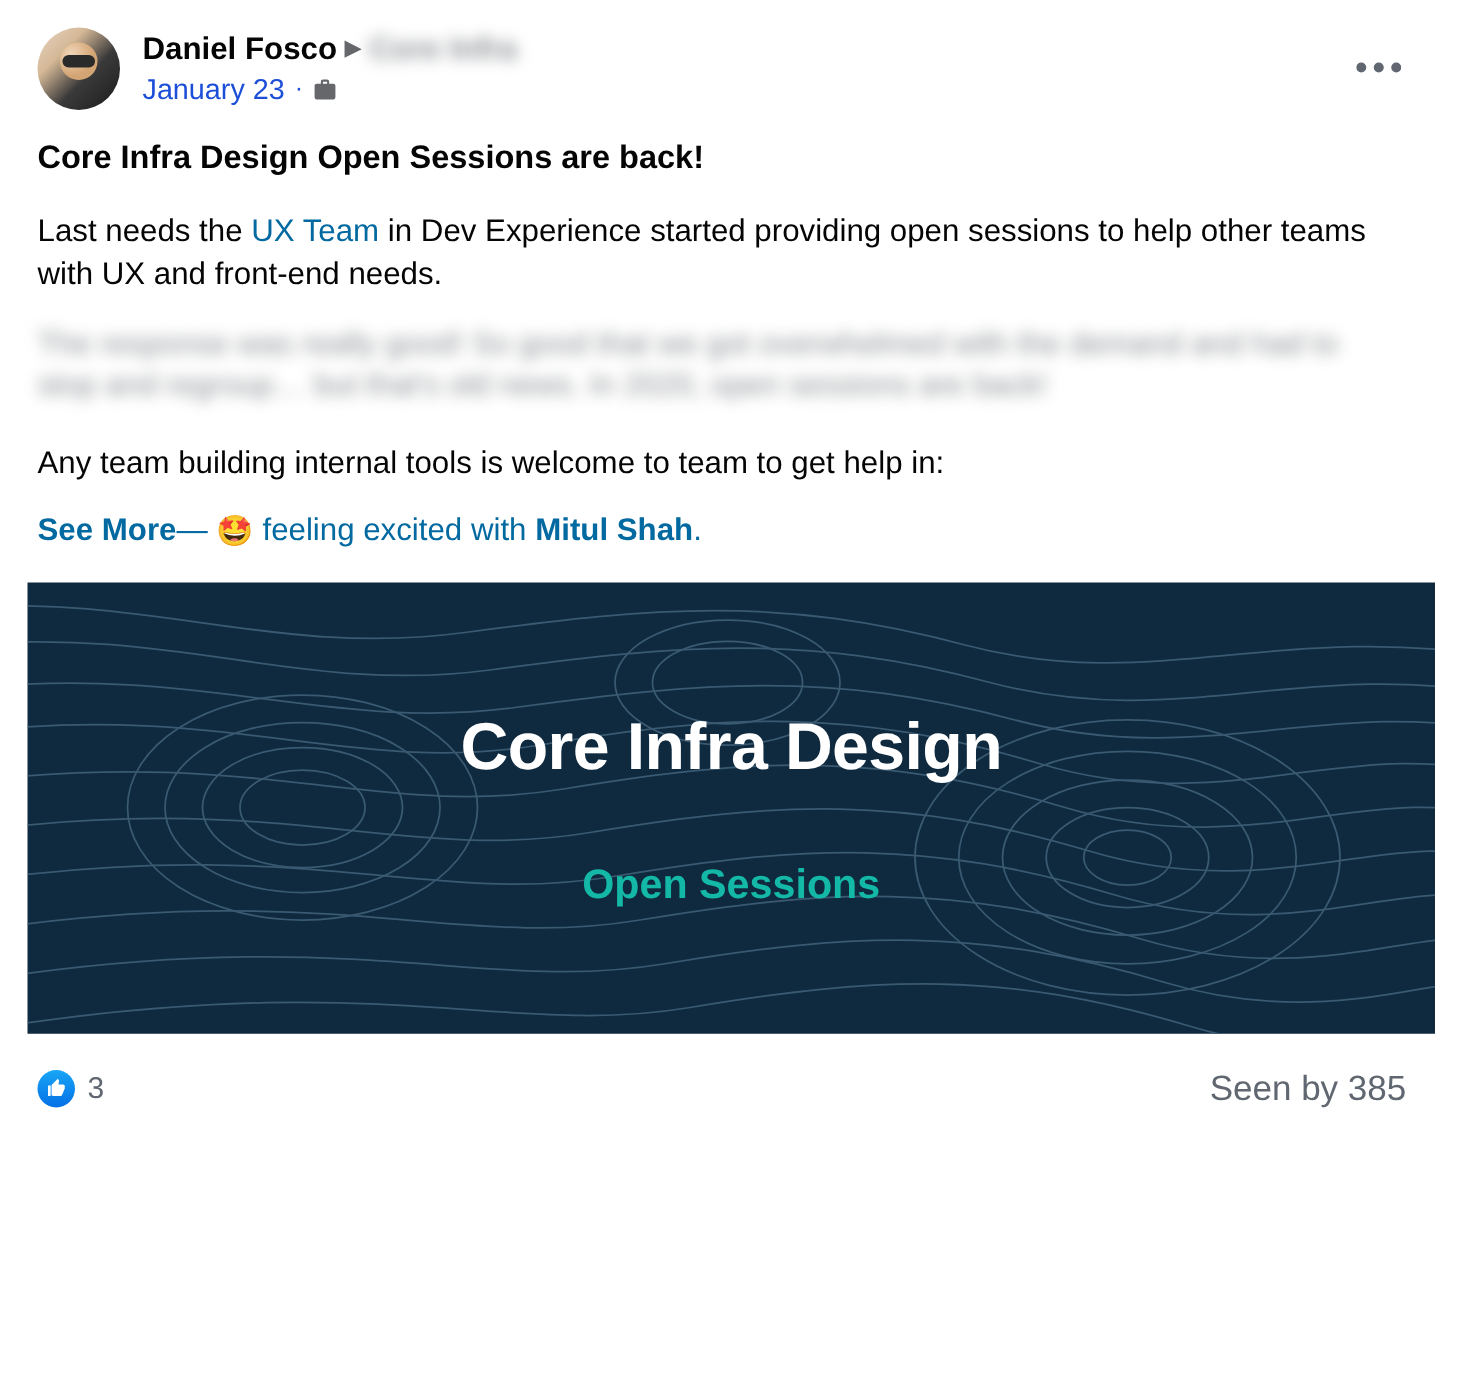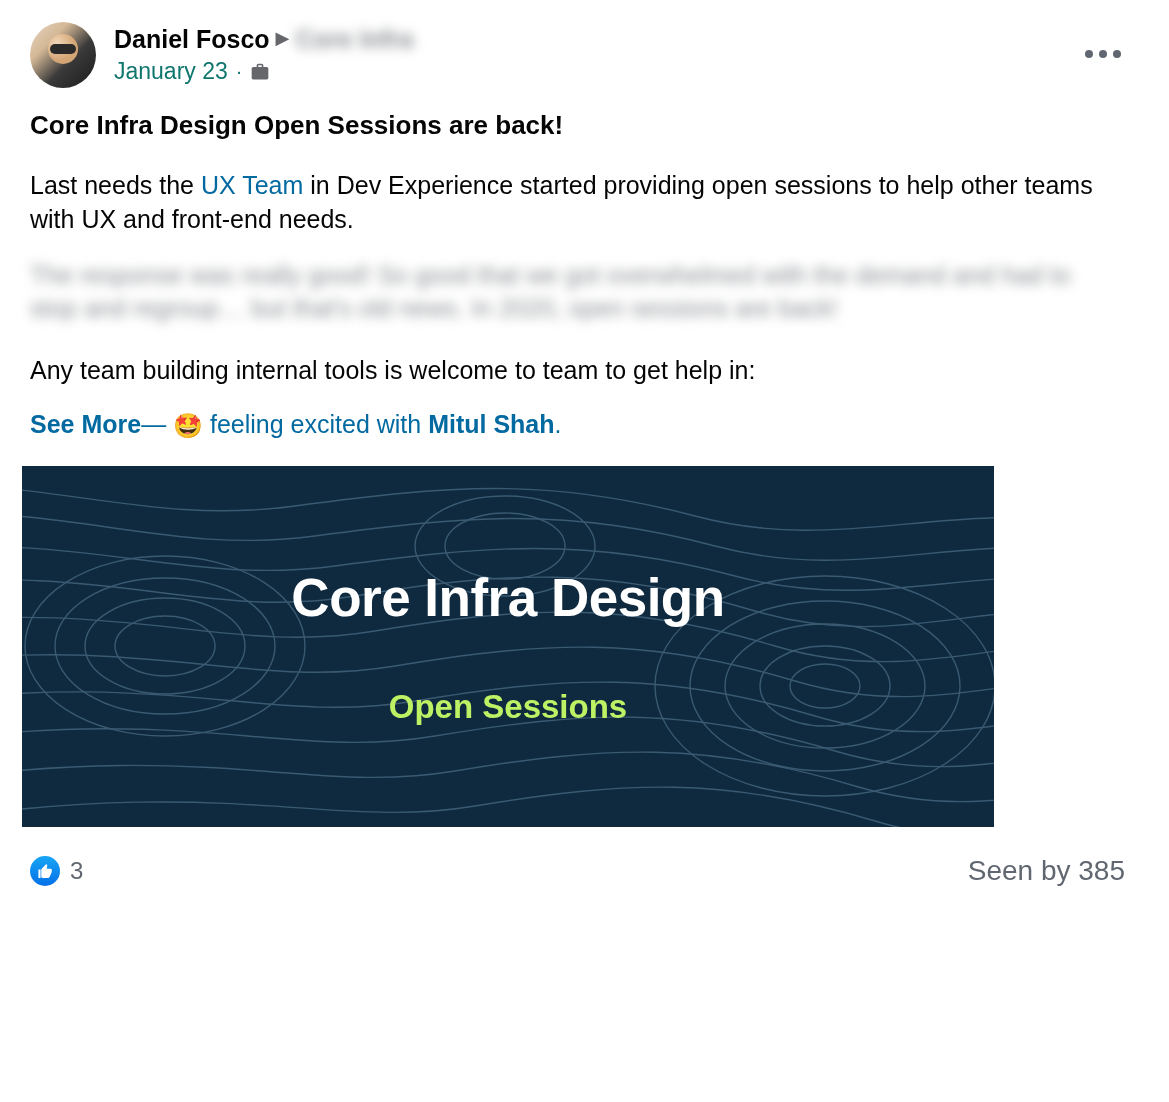--- a/index.html
+++ b/index.html
@@ -76,21 +76,21 @@
       color: #8a8d91;
       filter: blur(6px);
       font-weight: 700;
       font-size: 25px;
     }
     .meta-line {
       display: flex;
       align-items: center;
       gap: 8px;
       font-size: 23px;
-      color: #0f766e;
+      color: #1d4ed8;
       margin-top: 4px;
     }
     .meta-dot {
       font-size: 20px;
     }
     .briefcase-icon svg {
       width: 20px;
       height: 20px;
       fill: #65676b;
       display: block;
@@ -152,21 +152,21 @@
     }
     .emoji {
       font-size: 24px;
       vertical-align: middle;
     }
     .tagged-name {
       font-weight: 700;
     }
     
     .banner {
-      width: 972px;
+      width: 1126px;
       height: 361px;
       margin: 0 22px;
       background: #0f2a3f;
       position: relative;
       overflow: hidden;
       display: flex;
       flex-direction: column;
       align-items: center;
       justify-content: center;
     }
@@ -183,21 +183,21 @@
       font-weight: 700;
       color: #fff;
       z-index: 2;
       margin-bottom: 60px;
       letter-spacing: -0.5px;
     }
     .banner-subtitle {
       position: relative;
       font-size: 33px;
       font-weight: 700;
-      color: #bef264;
+      color: #14b8a6;
       z-index: 2;
     }
     
     .post-footer {
       display: flex;
       align-items: center;
       justify-content: space-between;
       padding: 28px 30px 0 30px;
     }
     .reactions {

